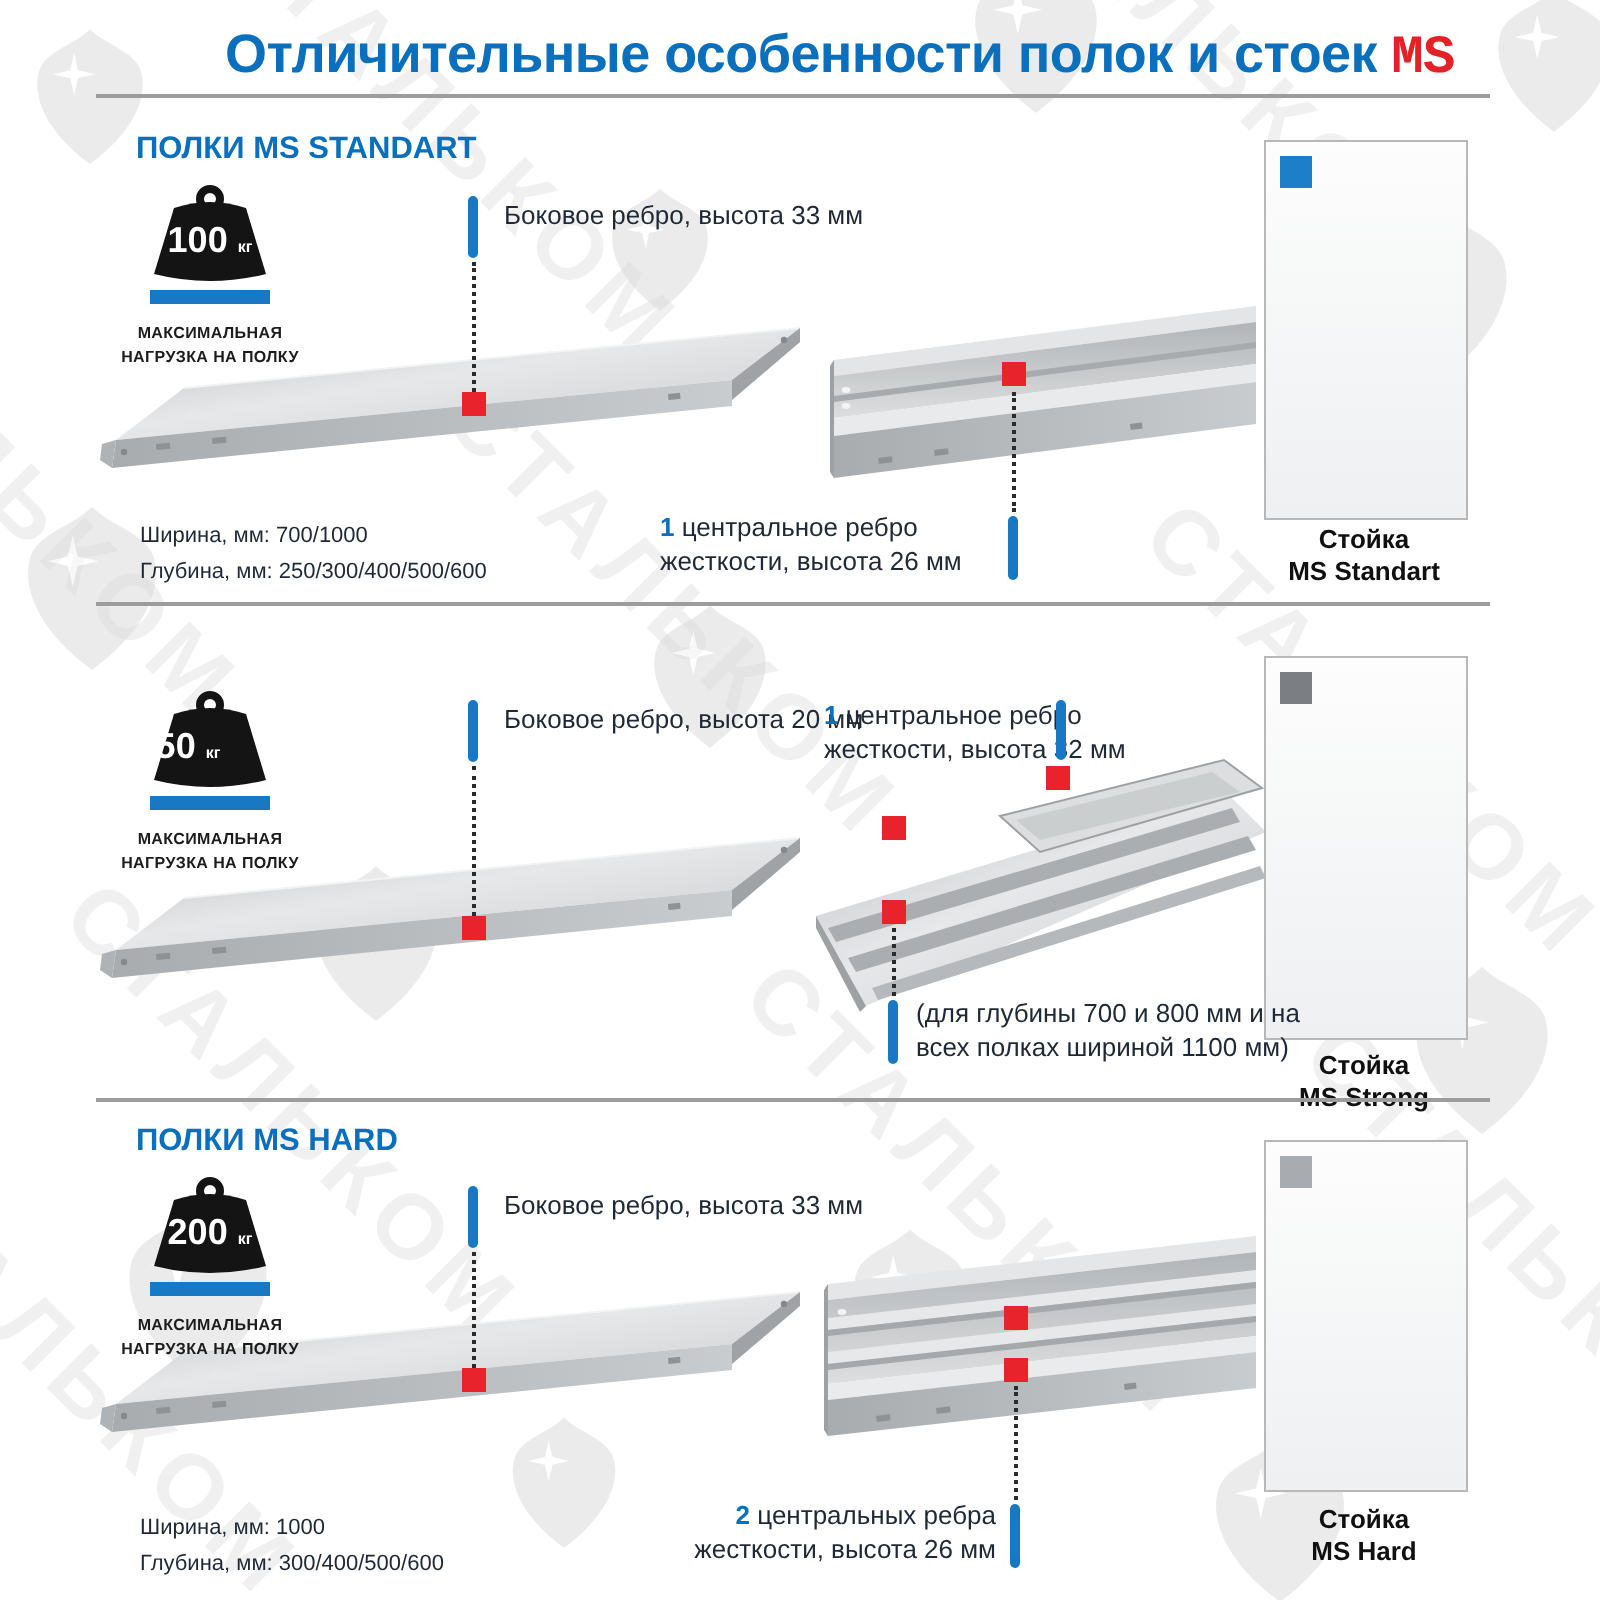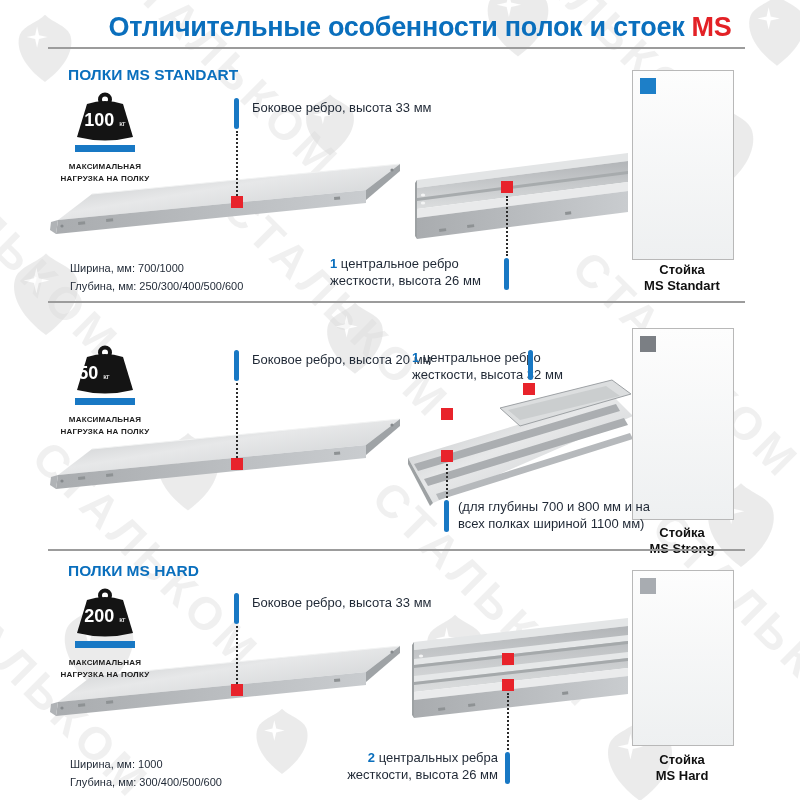--- a/index.html
+++ b/index.html
@@ -5,34 +5,34 @@
   html,body{margin:0;padding:0;background:#fff;}
   #canvas{position:relative;width:800px;height:800px;background:#ffffff;overflow:hidden;
           font-family:"Liberation Sans",sans-serif;}
   
   .wm{position:absolute;font-weight:bold;font-size:46px;letter-spacing:5px;color:#000;
       opacity:0.055;transform-origin:0 0;transform:rotate(45deg);white-space:nowrap;z-index:0;}
   .shield{position:absolute;color:#d9d9d9;opacity:0.5;z-index:0;}
   
   .title{position:absolute;left:70px;top:12px;width:700px;text-align:center;
          font-size:27px;font-weight:bold;color:#0a6fbd;letter-spacing:-0.3px;z-index:2;}
-  .title .accent{color:#e32126;}
+  .title .accent{color:#e32126;font-family:Liberation Mono, monospace;}
   .rule{position:absolute;left:48px;width:697px;height:2px;background:#9c9c9c;z-index:2;}
   
   .sec-title{position:absolute;font-size:15.5px;font-weight:bold;color:#0a6fbd;z-index:2;}
   .sec-title .accent{color:#e32126;}
   .note{position:absolute;font-size:13px;line-height:16.5px;color:#1f2835;z-index:3;}
   .note .num{color:#0a6fbd;font-weight:bold;}
   .specs{position:absolute;font-size:11px;line-height:18px;color:#1f2835;z-index:2;}
   .bluebar{position:absolute;width:5px;border-radius:2.5px;background:#1878c4;z-index:3;}
   .dotted{position:absolute;width:0;border-left:2px dotted #2b2b2b;z-index:3;}
   .redsq{position:absolute;width:12px;height:12px;background:#e8232b;z-index:3;}
   .kg-value{position:absolute;width:66px;text-align:center;color:#fff;font-weight:bold;
             font-size:18px;z-index:3;}
-  .kg-value .unit{font-size:8px;font-weight:normal;}
+  .kg-value .unit{font-size:8px;font-weight:bold;}
   .kg-caption{position:absolute;width:140px;text-align:center;font-size:8px;font-weight:bold;
               color:#1c1c1c;line-height:11.5px;letter-spacing:0.2px;z-index:2;}
   .frame{position:absolute;width:100px;border:1px solid #b8b8b8;
          background:linear-gradient(180deg,#fdfdfd,#eef0f1);z-index:2;}
   .marker{position:absolute;width:16px;height:16px;z-index:3;}
   .marker-0{background:#1d7fc8;}
   .marker-1{background:#7b7f84;}
   .marker-2{background:#a8acb1;}
   .post-label{position:absolute;width:100px;text-align:center;font-size:13px;font-weight:bold;
               color:#101010;line-height:16px;z-index:2;}

